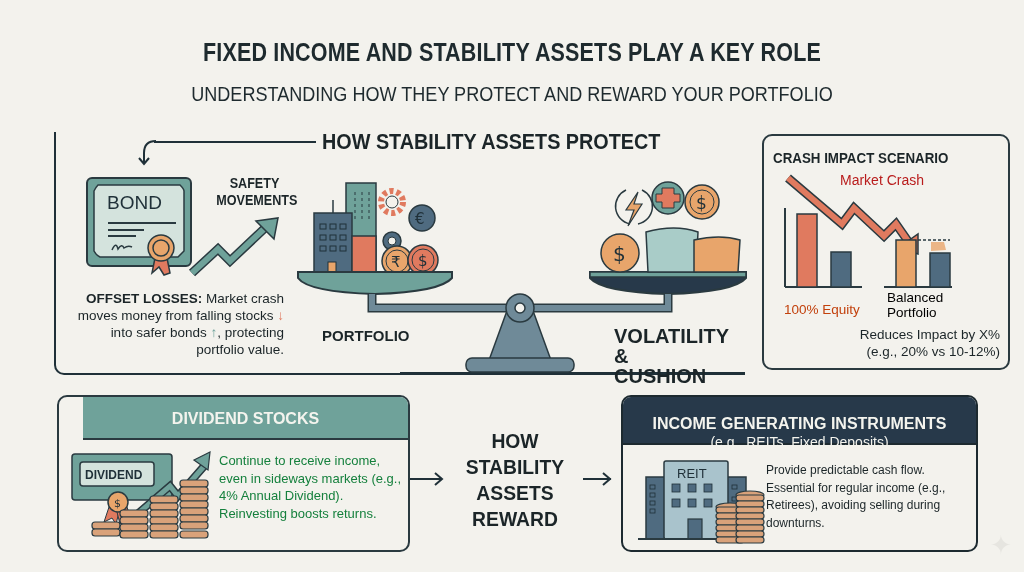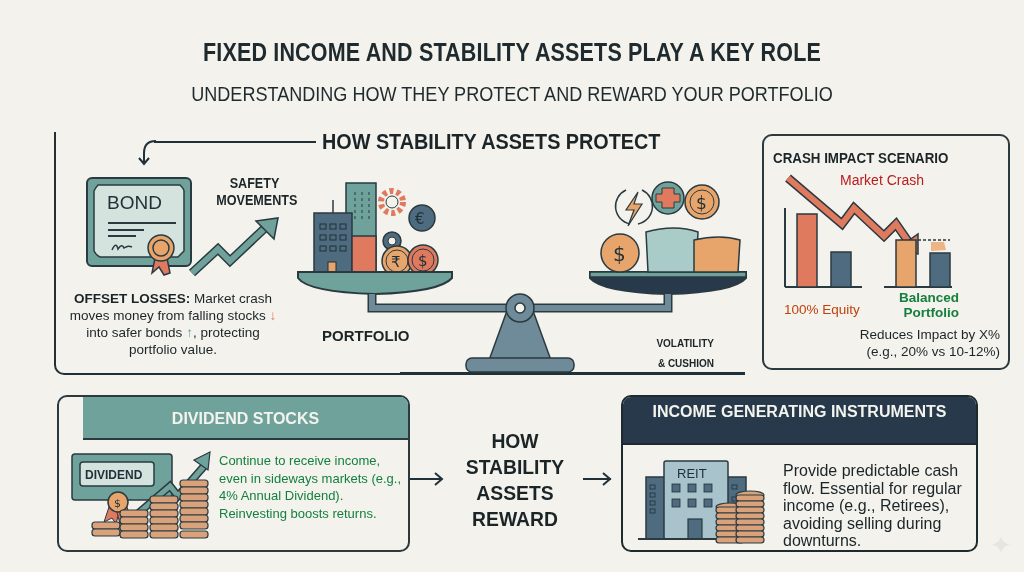--- a/index.html
+++ b/index.html
@@ -38,47 +38,47 @@
     transform: scaleX(0.9); transform-origin: 0 0; color: #1b2528;
   }
   .heading-line { left: 154px; top: 141px; width: 162px; height: 2px; background: #1f3038; }
 
   .safety-label {
     left: 212px; top: 175px; width: 85px; text-align: center;
     font-weight: bold; font-size: 14px; line-height: 17px;
     transform: scaleX(0.9); color: #1b2528;
   }
   .offset-text {
-    left: 62px; top: 290px; width: 222px; text-align: center;
+    left: 62px; top: 290px; width: 222px; text-align: right;
     font-size: 13.5px; line-height: 17px; color: #1b2528;
   }
   .offset-text b { font-weight: bold; }
 
   .portfolio-label {
     left: 322px; top: 327px; font-weight: bold; font-size: 15px; color: #1b2528;
   }
   .volatility-label {
-    left: 614px; top: 334px; width: 100px; text-align: right;
-    font-weight: bold; font-size: 10px; line-height: 20px; color: #1b2528;
+    left: 614px; top: 326px; width: 100px; text-align: left;
+    font-weight: bold; font-size: 20px; line-height: 20px; color: #1b2528;
   }
 
   
   .crash-box {
     left: 762px; top: 134px; width: 248px; height: 236px;
     border: 2px solid #2a3a40; border-radius: 10px; background: #f3f2ed;
   }
   .crash-title {
     left: 773px; top: 150px; width: 200px; font-weight: bold; font-size: 14.5px;
     transform: scaleX(0.92); transform-origin: 0 0; color: #1b2528;
   }
   .crash-sub { left: 840px; top: 172px; font-size: 14px; color: #b91c1c; }
   .equity-label { left: 784px; top: 302px; font-size: 13.5px; color: #c2410c; }
   .balanced-label {
-    left: 887px; top: 290px; width: 72px; text-align: right; font-size: 13.5px;
-    line-height: 15px; color: #15803d; font-weight: bold;
+    left: 887px; top: 290px; width: 72px; text-align: left; font-size: 13.5px;
+    line-height: 15px; color: #000000;
   }
   .reduces-label {
     left: 770px; top: 326px; width: 230px; text-align: right; font-size: 13.5px;
     line-height: 17px; color: #1b2528;
   }
 
   
   .div-box {
     left: 57px; top: 395px; width: 353px; height: 157px;
     border: 2px solid #2a3a40; border-radius: 10px; overflow: hidden; background: #f3f2ed; padding-left: 24px;
@@ -101,24 +101,24 @@
   .arrow-right { left: 583px; top: 478px; width: 28px; height: 2px; background: #1f3038; }
 
   .inc-box {
     left: 621px; top: 395px; width: 357px; height: 157px;
     border: 2px solid #1d2a30; border-radius: 10px; overflow: hidden; background: #f3f2ed;
   }
   .inc-header {
     height: 48px; background: #27394a; color: #f4f4ee; text-align: center;
     border-bottom: 2px solid #1d2a30;
   }
-  .inc-header .h1 { font-weight: bold; font-size: 16px; padding-top: 6px; display: block; }
+  .inc-header .h1 { font-weight: bold; font-size: 16px; padding-top: 18px; display: block; }
   .inc-header .h2 { font-size: 14px; display: block; margin-top: 1px; }
   .inc-text {
-    left: 766px; top: 462px; width: 210px; font-size: 16px; line-height: 17.5px; color: #1b2528; margin-left: 17px;
+    left: 766px; top: 462px; width: 210px; font-size: 12px; line-height: 17.5px; color: #1b2528;
   }
 
   svg { position: absolute; overflow: visible; }
   .watermark { left: 990px; top: 530px; color: #e6e5e0; font-size: 26px; }
 </style>
 </head>
 <body>
 
 <div class="abs title">FIXED INCOME AND STABILITY ASSETS PLAY A KEY ROLE</div>
 <div class="abs subtitle">UNDERSTANDING HOW THEY PROTECT AND REWARD YOUR PORTFOLIO</div>
@@ -321,20 +321,21 @@
   <span>REWARD</span>
 </div>
 <div class="abs arrow-right"></div>
 <svg style="left:601px;top:472px;" width="12" height="14">
   <path d="M2 1 L9 7 L2 13" fill="none" stroke="#1f3038" stroke-width="2"></path>
 </svg>
 
 <div class="abs inc-box">
   <div class="inc-header">
     <span class="h1">INCOME GENERATING INSTRUMENTS</span>
+    <span class="h2">(e.g., REITs, Fixed Deposits)</span>
   </div>
 </div>
 <svg style="left:636px;top:455px;" width="126" height="92">
   <rect x="10" y="22" width="24" height="62" fill="#4f6b80" stroke="#2a3a40" stroke-width="1.5"></rect>
   <rect x="86" y="22" width="24" height="62" fill="#4f6b80" stroke="#2a3a40" stroke-width="1.5"></rect>
   <rect x="28" y="6" width="64" height="78" rx="2" fill="#a9c3cc" stroke="#2a3a40" stroke-width="1.5"></rect>
   <text x="41" y="23" font-size="13" fill="#1f3038" font-family="Liberation Sans, sans-serif">REIT</text>
   <g fill="#4f6b80" stroke="#1f3038" stroke-width="0.8">
     <rect x="36" y="29" width="8" height="8"></rect>
       <rect x="52" y="29" width="8" height="8"></rect>

